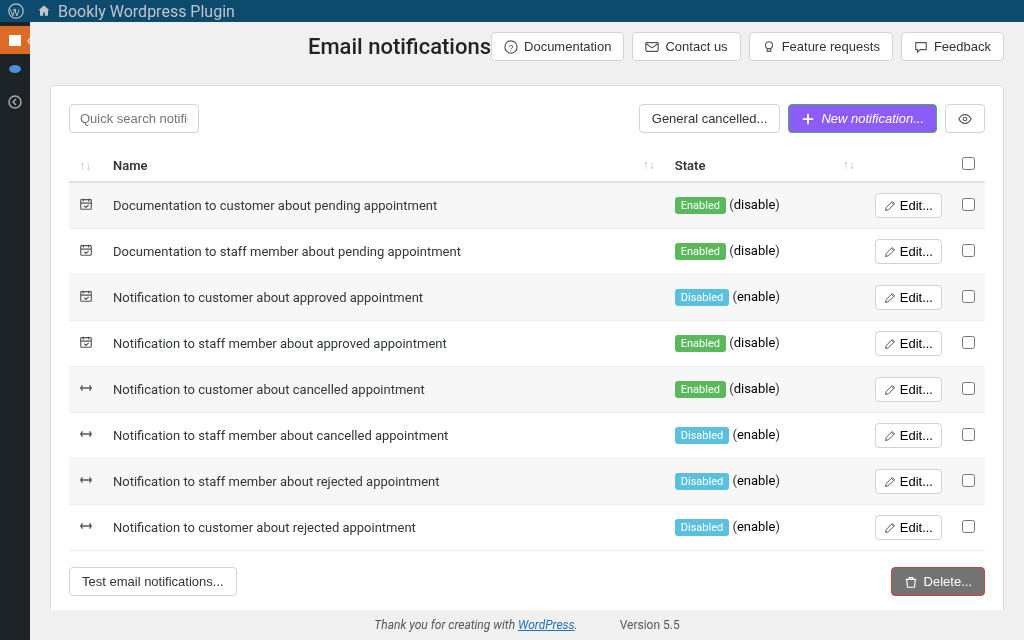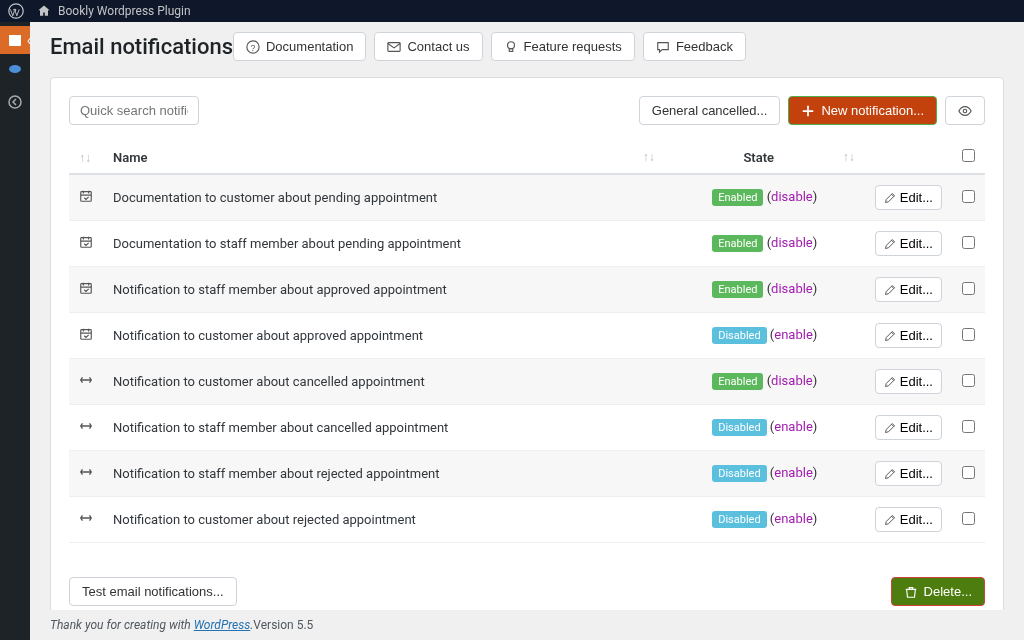--- a/index.html
+++ b/index.html
@@ -1,50 +1,50 @@
 <!DOCTYPE html>
 <html><head>
 <meta charset="utf-8">
 <style>
 * { box-sizing: border-box; margin: 0; padding: 0; }
 body { font-family: -apple-system, BlinkMacSystemFont, "Segoe UI", Roboto, sans-serif; font-size: 13px; color: #32373c; background: #f0f0f1; }
-.adminbar { height: 22px; background: #0f172a; color: #c3c4c7; display: flex; align-items: center; padding: 0 8px; font-size: 12px; }
+.adminbar { height: 22px; background: #0c4a6e; color: #c3c4c7; display: flex; align-items: center; padding: 0 8px; font-size: 16px; }
 .adminbar svg { width: 16px; height: 16px; fill: #c3c4c7; margin-right: 6px; }
 .adminbar .home { margin-left: 6px; display: flex; align-items: center; }
 .sidebar { position: fixed; left: 0; top: 22px; bottom: 0; width: 30px; background: #1d2327; display: flex; flex-direction: column; align-items: center; padding-top: 4px; }
 .sidebar .item { width: 30px; height: 28px; display: flex; align-items: center; justify-content: center; position: relative; }
 .sidebar .item.active { background: #dc6b27; }
 .sidebar .chev { position: absolute; right: -1px; color: #f0f0f1; font-size: 14px; }
 .content { margin-left: 30px; padding: 10px 20px 50px 20px; }
-.pagehead { display: flex; align-items: center; justify-content: flex-start; margin-bottom: 16px; }
+.pagehead { display: flex; align-items: center; justify-content: flex-end; margin-bottom: 24px; }
 .pagehead h1 { font-size: 22px; font-weight: 500; color: #1d2327; }
 .btnrow { display: flex; gap: 8px; }
 .btn { border: 1px solid #ced4da; background: #fff; border-radius: 4px; padding: 6px 12px; font-size: 13px; cursor: pointer; display: inline-flex; align-items: center; gap: 6px; color: #333; }
 .btn svg { width: 14px; height: 14px; }
-.btn-green { background: #c2410c; border-color: #4cae4c; color: #fff; }
-.btn-red { background: #4d7c0f; border-color: #d43f3a; color: #fff; align-items: center; }
+.btn-green { background: #8b5cf6; border-color: #4cae4c; color: #fff; font-style: italic; }
+.btn-red { background: #737373; border-color: #d43f3a; color: #fff; align-items: center; }
 .panel { background: #fff; border: 1px solid #dcdcde; border-radius: 4px; padding: 18px; }
 .toolbar { display: flex; justify-content: space-between; margin-bottom: 16px; }
 .search { border: 1px solid #ced4da; border-radius: 4px; padding: 6px 10px; font-size: 13px; width: 130px; }
 table { width: 100%; border-collapse: collapse; }
 th { text-align: left; font-weight: 600; padding: 8px 10px; border-bottom: 2px solid #dee2e6; font-size: 13px; }
 td { padding: 10px 10px; border-bottom: 1px solid #eceeef; font-size: 13px; vertical-align: middle; }
 tbody tr:nth-child(odd) { background: #f7f7f7; }
 .sort { color: #bbb; font-size: 12px; }
 .icon-cell { width: 30px; text-align: center; color: #555; }
 .badge { display: inline-block; padding: 2px 6px; border-radius: 3px; font-size: 11px; color: #fff; font-weight: 400; }
 .badge-en { background: #5cb85c; }
 .badge-dis { background: #5bc0de; }
-.toggle { color: #a21caf; cursor: pointer; }
+.toggle { color: #000000; cursor: pointer; }
 .paren { color: #333; }
 .edit-btn { border: 1px solid #ced4da; background: #fff; border-radius: 4px; padding: 4px 8px; font-size: 13px; cursor: pointer; display: inline-flex; align-items: center; gap: 4px; }
-.footer-row { display: flex; justify-content: space-between; margin-top: 34px; }
-.wpfooter { position: fixed; bottom: 0; left: 30px; right: 0; background: #f0f0f1; padding: 8px 20px; display: flex; justify-content: flex-start; font-size: 12px; font-style: italic; color: #50575e; }
+.footer-row { display: flex; justify-content: space-between; margin-top: 16px; }
+.wpfooter { position: fixed; bottom: 0; left: 30px; right: 0; background: #f0f0f1; padding: 8px 20px; display: flex; justify-content: center; font-size: 12px; font-style: italic; color: #50575e; gap: 42px; }
 .wpfooter a { color: #2271b1; }
-.state-col { width: 200px; text-align: center; }
+.state-col { width: 200px; }
 .edit-col { width: 80px; text-align: right; }
 .chk-col { width: 30px; text-align: center; }
 .sort-col { width: 30px; }
 </style>
 </head>
 <body>
 
 <div class="adminbar">
   <svg viewBox="0 0 20 20">
       <circle cx="10" cy="10" r="9" fill="none" stroke="#c3c4c7" stroke-width="1.5"></circle>
@@ -166,34 +166,34 @@
             <td class="edit-col"><button class="edit-btn"><svg width="12" height="12" viewBox="0 0 16 16">
                   <path d="M2 14l1-4 8-8 3 3-8 8-4 1zM10 3l3 3" fill="none" stroke="#555" stroke-width="1.3"></path>
                 </svg> Edit...</button></td>
             <td class="chk-col"><input type="checkbox" style=""></td>
           </tr>
           <tr>
             <td class="icon-cell"><svg width="14" height="14" viewBox="0 0 16 16">
                 <rect x="2" y="3" width="12" height="11" rx="1" fill="none" stroke="#555" stroke-width="1.3"></rect>
                 <path d="M5 2v3M11 2v3M2 7h12M6 10l2 2 3-3" fill="none" stroke="#555" stroke-width="1.3"></path>
               </svg></td>
+            <td>Notification to customer about approved appointment</td>
+            <td class="state-col"><span class="badge badge-dis">Disabled</span> <span class="paren">(</span><span class="toggle">enable</span><span class="paren">)</span></td>
+            <td class="edit-col"><button class="edit-btn"><svg width="12" height="12" viewBox="0 0 16 16">
+                  <path d="M2 14l1-4 8-8 3 3-8 8-4 1zM10 3l3 3" fill="none" stroke="#555" stroke-width="1.3"></path>
+                </svg> Edit...</button></td>
+            <td class="chk-col"><input type="checkbox" style=""></td>
+          </tr>
+          <tr>
+            <td class="icon-cell"><svg width="14" height="14" viewBox="0 0 16 16">
+                <rect x="2" y="3" width="12" height="11" rx="1" fill="none" stroke="#555" stroke-width="1.3"></rect>
+                <path d="M5 2v3M11 2v3M2 7h12M6 10l2 2 3-3" fill="none" stroke="#555" stroke-width="1.3"></path>
+              </svg></td>
             <td>Notification to staff member about approved appointment</td>
             <td class="state-col"><span class="badge badge-en">Enabled</span> <span class="paren">(</span><span class="toggle">disable</span><span class="paren">)</span></td>
-            <td class="edit-col"><button class="edit-btn"><svg width="12" height="12" viewBox="0 0 16 16">
-                  <path d="M2 14l1-4 8-8 3 3-8 8-4 1zM10 3l3 3" fill="none" stroke="#555" stroke-width="1.3"></path>
-                </svg> Edit...</button></td>
-            <td class="chk-col"><input type="checkbox" style=""></td>
-          </tr>
-          <tr>
-            <td class="icon-cell"><svg width="14" height="14" viewBox="0 0 16 16">
-                <rect x="2" y="3" width="12" height="11" rx="1" fill="none" stroke="#555" stroke-width="1.3"></rect>
-                <path d="M5 2v3M11 2v3M2 7h12M6 10l2 2 3-3" fill="none" stroke="#555" stroke-width="1.3"></path>
-              </svg></td>
-            <td>Notification to customer about approved appointment</td>
-            <td class="state-col"><span class="badge badge-dis">Disabled</span> <span class="paren">(</span><span class="toggle">enable</span><span class="paren">)</span></td>
             <td class="edit-col"><button class="edit-btn"><svg width="12" height="12" viewBox="0 0 16 16">
                   <path d="M2 14l1-4 8-8 3 3-8 8-4 1zM10 3l3 3" fill="none" stroke="#555" stroke-width="1.3"></path>
                 </svg> Edit...</button></td>
             <td class="chk-col"><input type="checkbox" style=""></td>
           </tr>
           <tr>
             <td class="icon-cell"><svg width="14" height="14" viewBox="0 0 16 16">
                 <path d="M2 8h12M4 5l-2 3 2 3M12 5l2 3-2 3" fill="none" stroke="#555" stroke-width="1.5"></path>
               </svg></td>
             <td>Notification to customer about cancelled appointment</td>

